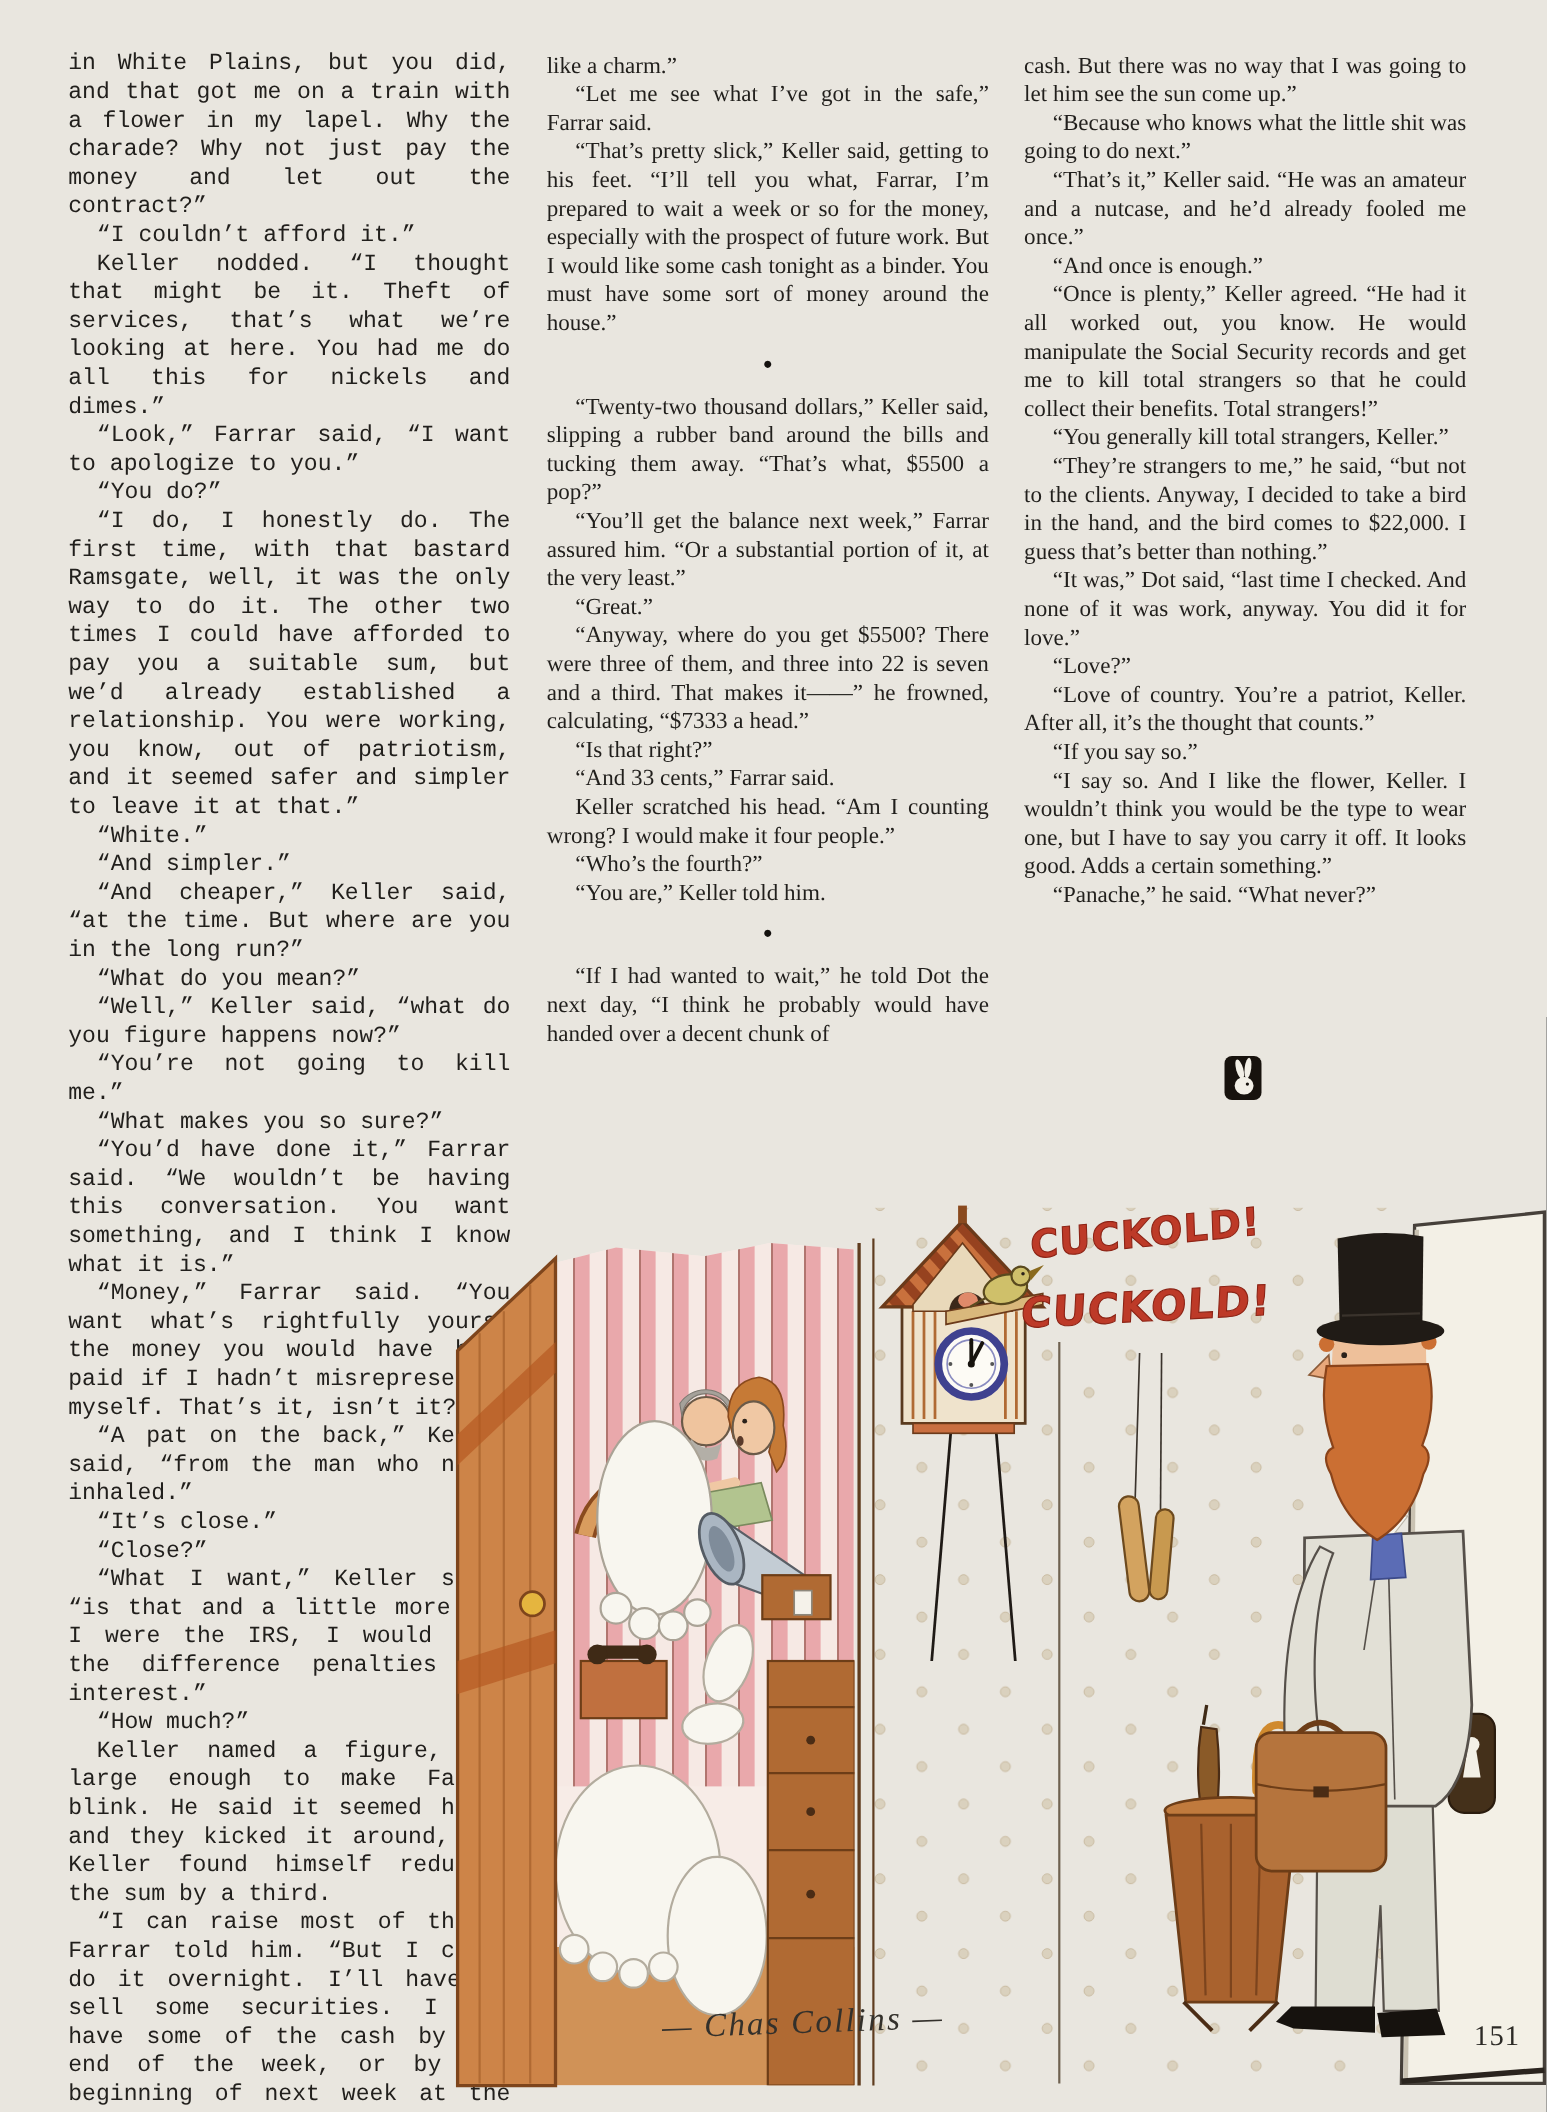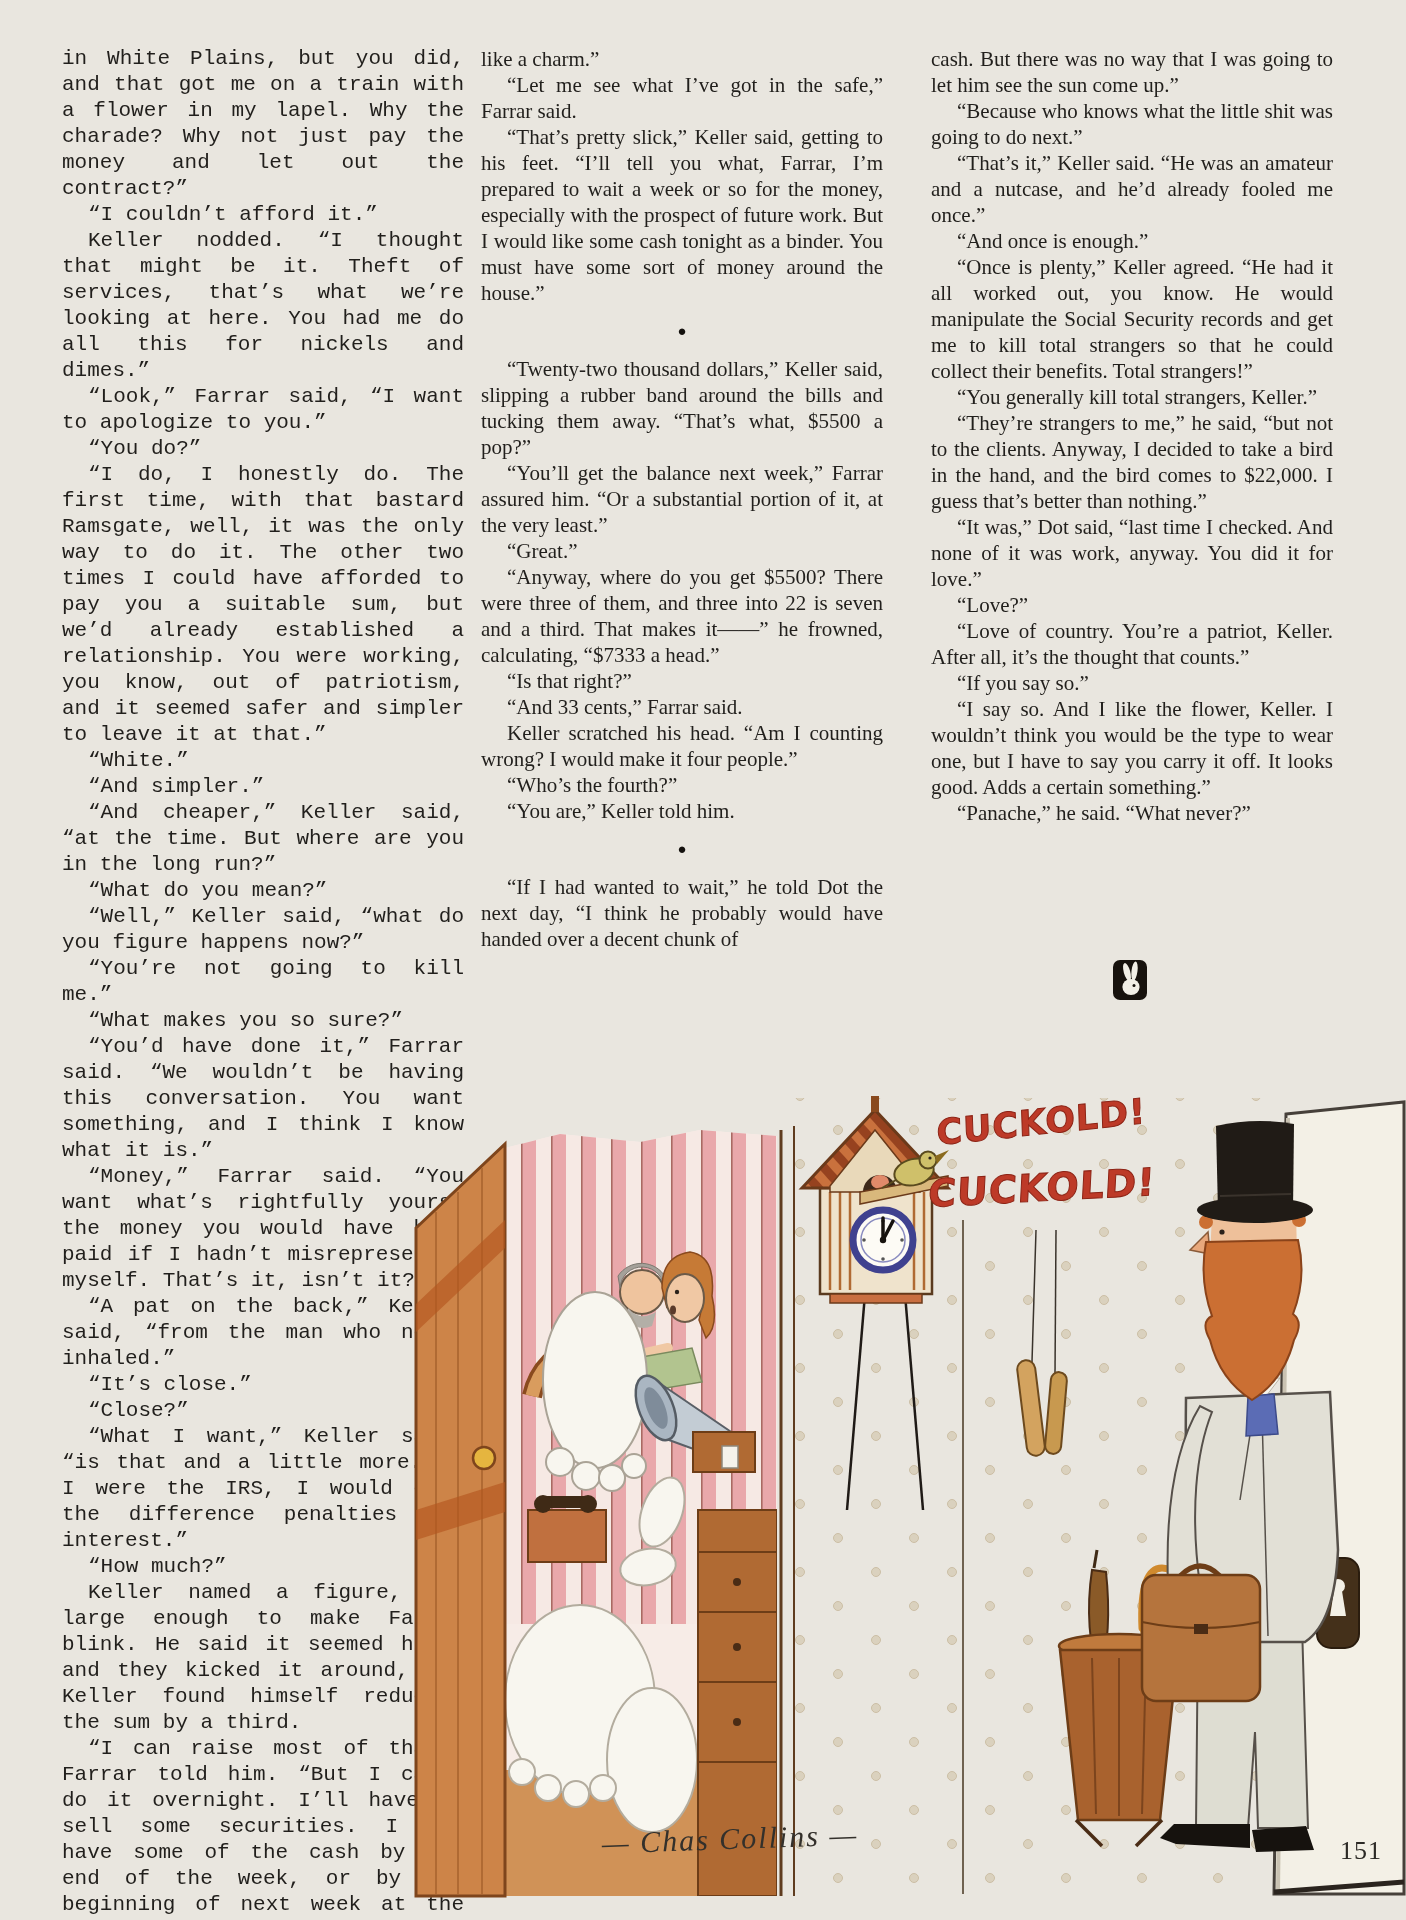--- a/index.html
+++ b/index.html
@@ -3,21 +3,21 @@
 <meta charset="utf-8">
 <style>
   html,body{margin:0;padding:0;background:#6b6b6b;}
   .page{position:relative;width:1406px;height:1920px;margin:0 auto;background:#e9e6df;overflow:hidden;
         font-family:"Liberation Serif", serif;color:#211f1c;}
   .column{position:absolute;top:46px;width:402px;font-size:21px;line-height:26px;text-align:justify;}
   .column p{margin:0;text-indent:26px;}
   .column p.noindent{text-indent:0;}
   .column .separator{text-align:center;font-size:15px;line-height:26px;margin:12px 0;text-indent:0;color:#14110e;}
   #col-left{left:62px;font-family:Liberation Mono, monospace;}
-  #col-mid{left:481px;}
+  #col-mid{left:497px;}
   #col-right{left:931px;}
   .bunny-logo{position:absolute;left:1113px;top:960px;}
   .page-number{position:absolute;left:1340px;top:1836px;font-size:26px;letter-spacing:1px;color:#2c2a26;}
   .cartoon{position:absolute;left:400px;top:1080px;width:1006px;height:828px;}
   .cartoon svg{position:absolute;left:0;top:0;}
   .cuckold{position:absolute;font-family:"DejaVu Sans", sans-serif;font-weight:bold;
            color:#bd3a28;-webkit-text-stroke:1px #8c2315;letter-spacing:1px;white-space:nowrap;}
   .cuckold-1{left:536px;top:22px;font-size:35px;transform:rotate(-6deg) skewX(-4deg);}
   .cuckold-2{left:528px;top:86px;font-size:38px;transform:rotate(-3deg) skewX(-6deg);}
   .signature{position:absolute;left:150px;top:742px;width:360px;text-align:center;

